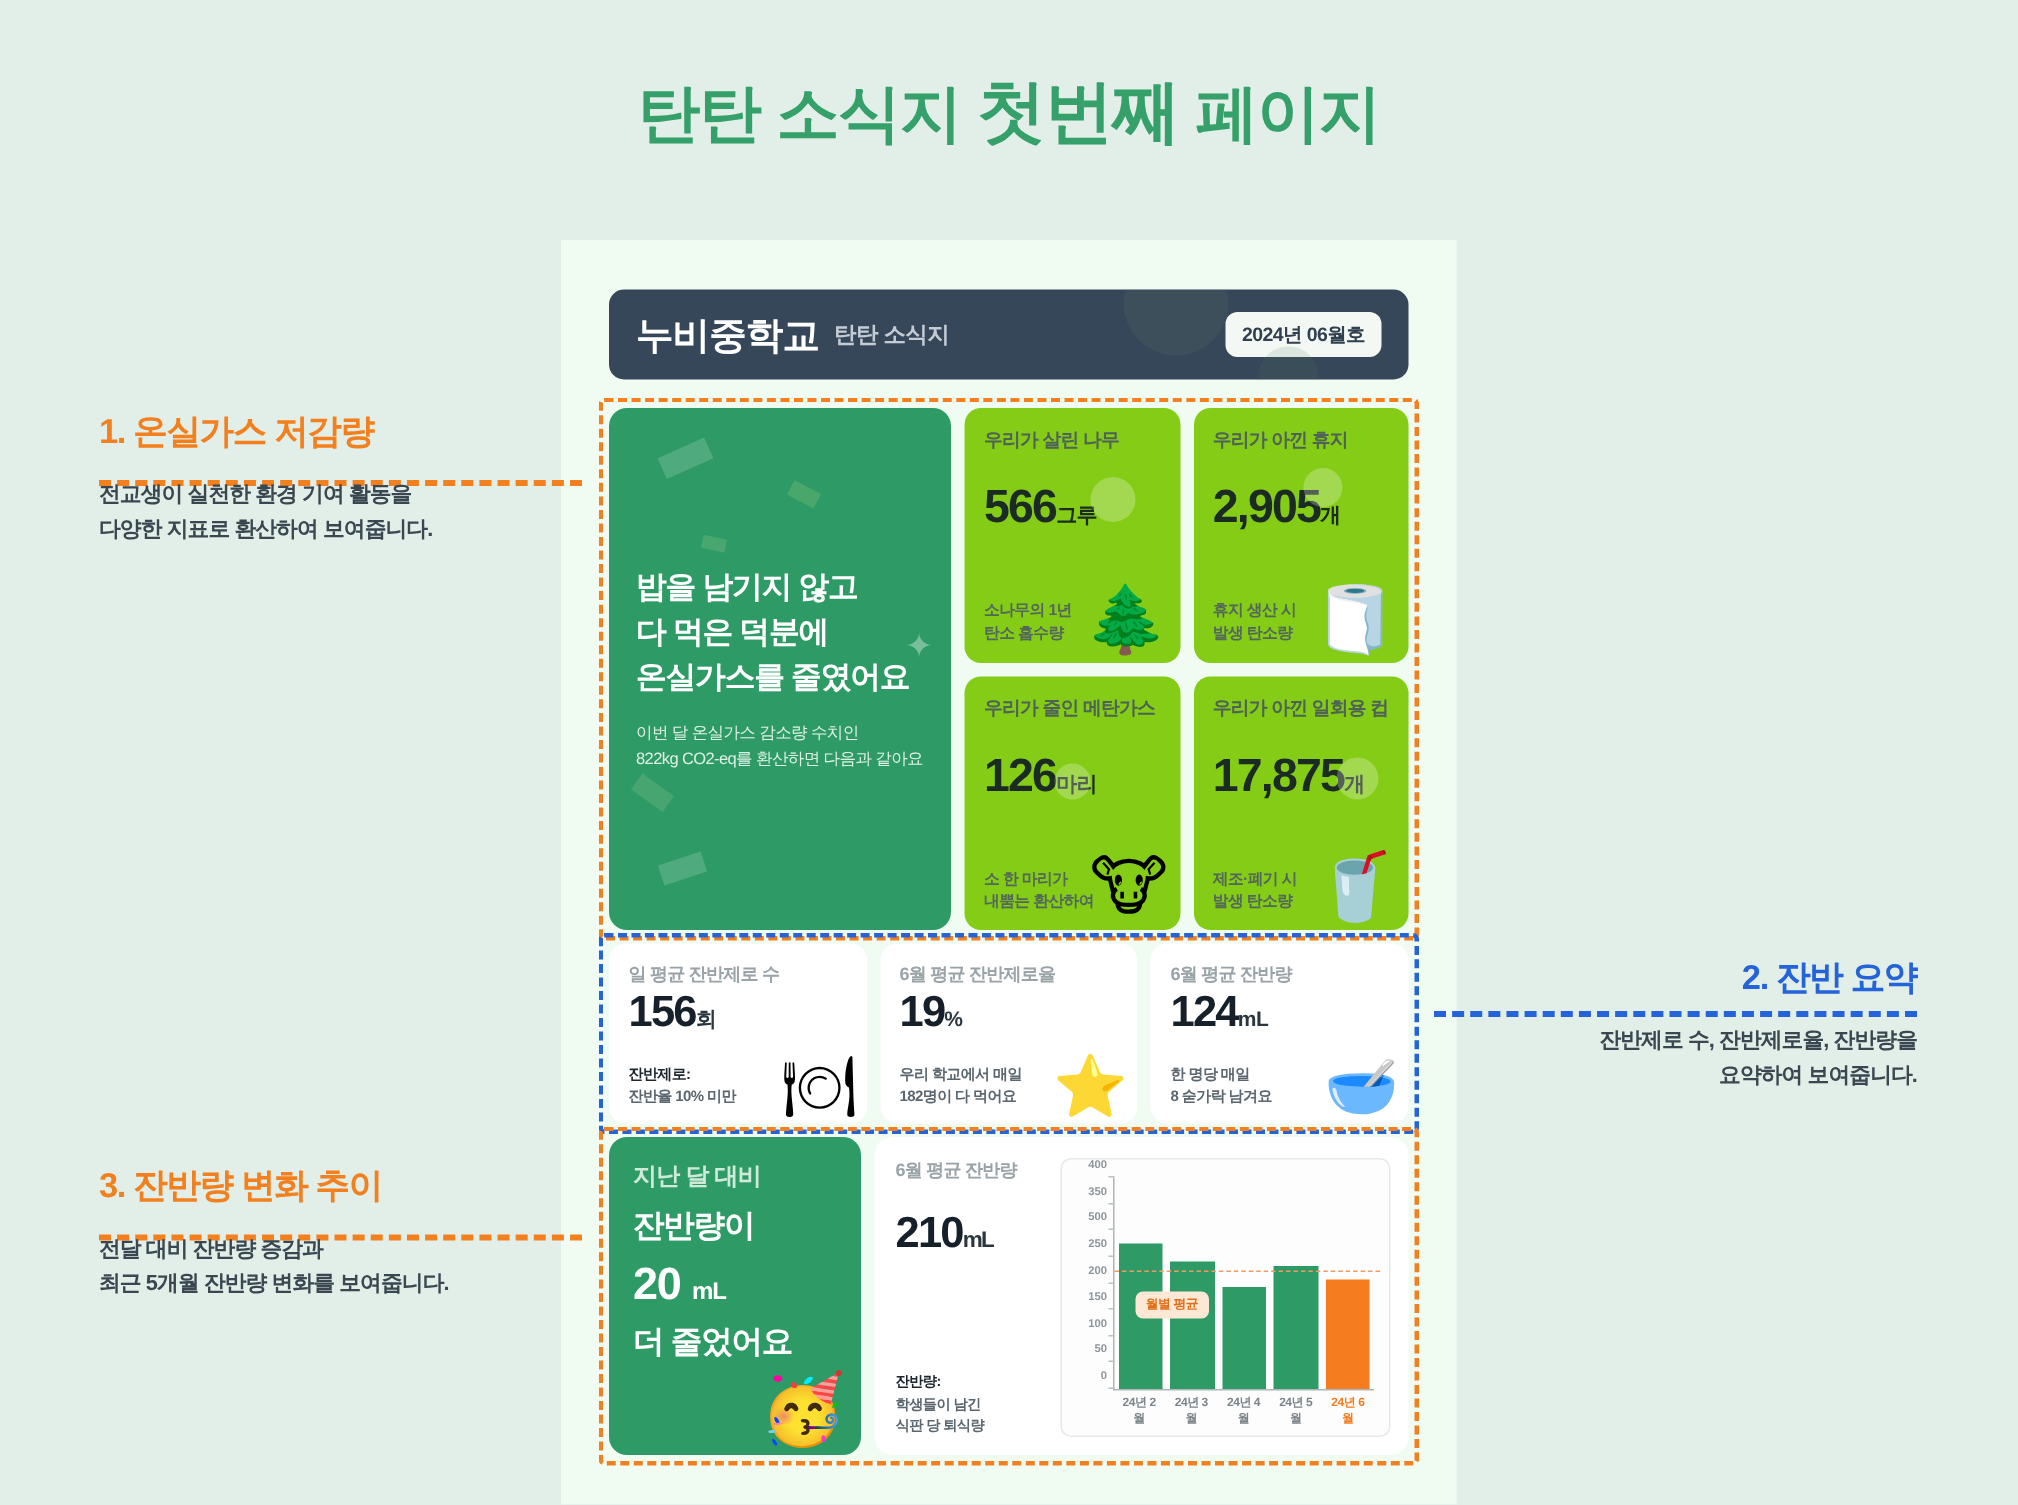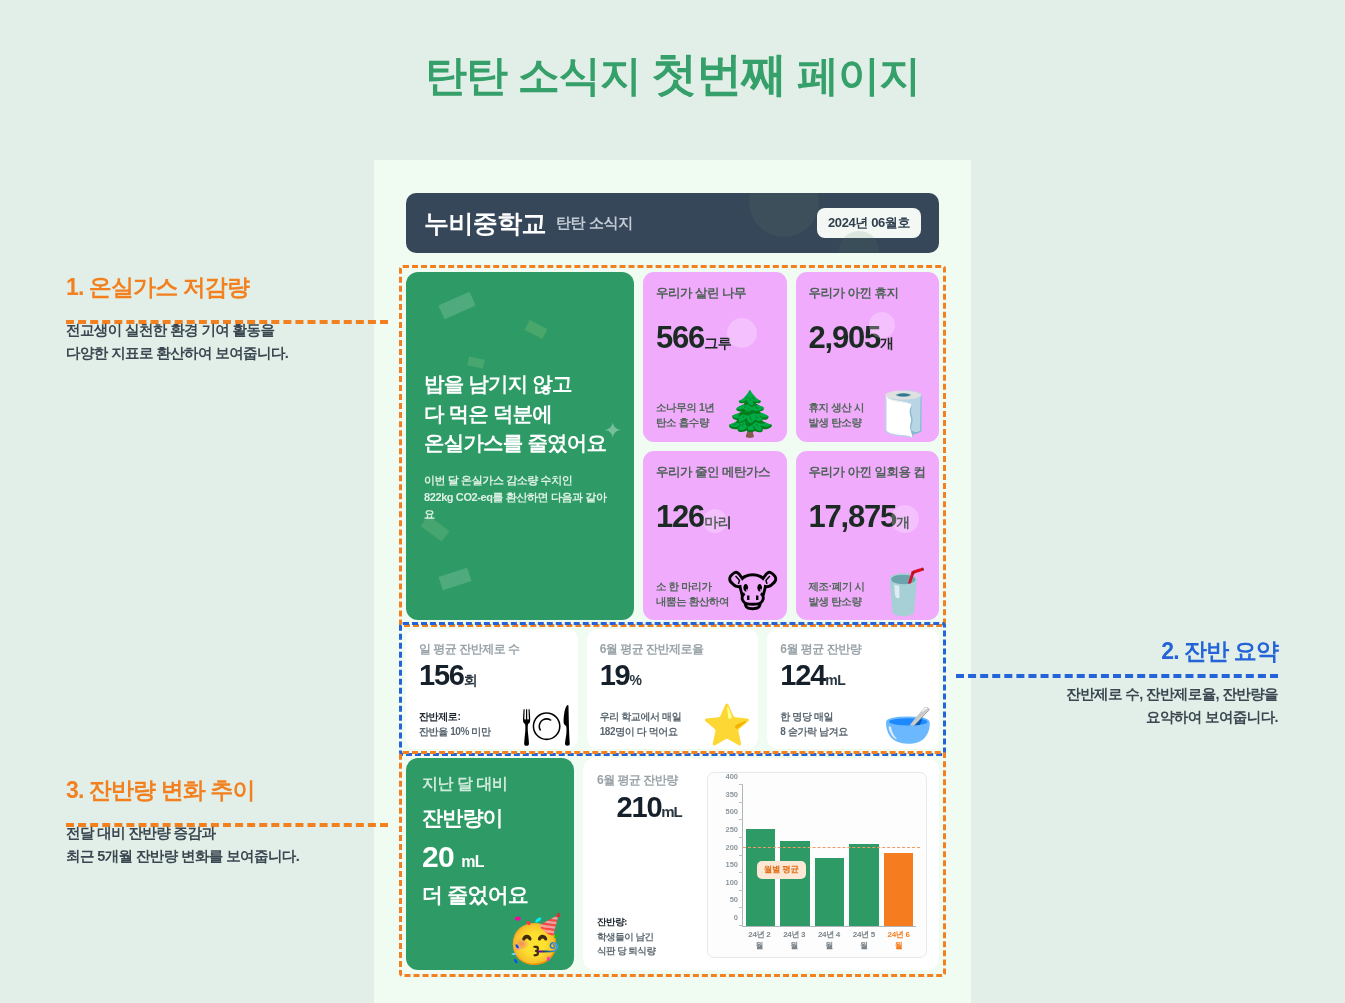--- a/index.html
+++ b/index.html
@@ -59,33 +59,33 @@
     background: #2e9b66; border-radius: 12px;
     position: relative; overflow: hidden;
     padding: 0 18px;
     display: flex; flex-direction: column; justify-content: center;
   }
   .hero h2 {
     color: #ffffff; font-size: 20.5px; font-weight: 800;
     line-height: 1.45; letter-spacing: -.8px; position: relative; z-index: 2;
   }
   .hero .desc {
-    margin-top: 14px; color: #dff1e6; font-size: 11px; font-weight: 700;
+    margin-top: 14px; color: #dff1e6; font-size: 11px; font-weight: 400;
     line-height: 1.55; letter-spacing: -.4px; position: relative; z-index: 2;
   }
   .confetti { position: absolute; opacity: .16; background: #ffffff; }
   .spark { position: absolute; color: #ffffff; opacity: .35; z-index: 1; }
 
   .cards-grid {
     width: 296px; height: 348px;
     display: grid; grid-template-columns: 1fr 1fr; grid-template-rows: 1fr 1fr;
     gap: 9px;
   }
   .stat-card {
-    background: #f0abfc; border-radius: 11px;
+    background: #84cc16; border-radius: 11px;
     position: relative; overflow: hidden;
     padding: 13px 13px 11px 13px;
     display: flex; flex-direction: column;
   }
   .stat-card .label {
     color: #4e6257; font-size: 12.5px; font-weight: 700; letter-spacing: -.5px;
   }
   .stat-card .value {
     margin-top: 18px; color: #1b2a22; font-size: 31px; font-weight: 800; letter-spacing: -1.2px;
     white-space: nowrap;
@@ -148,24 +148,24 @@
   .trend-green .emoji {
     position: absolute; right: 10px; bottom: 8px; font-size: 46px; line-height: 1;
   }
 
   .trend-white {
     flex: 1; background: #ffffff; border-radius: 12px;
     display: flex; padding: 14px 12px 12px 14px; position: relative;
   }
   .trend-left { width: 104px; display: flex; flex-direction: column; }
   .trend-left .label { color: #9aa3a8; font-size: 12px; font-weight: 700; letter-spacing: -.5px; }
-  .trend-left .value { margin-top: 2px; color: #16202a; font-size: 29px; font-weight: 800; letter-spacing: -1.2px; text-align: center; }
+  .trend-left .value { margin-top: 17px; color: #16202a; font-size: 29px; font-weight: 800; letter-spacing: -1.2px; }
   .trend-left .value .unit { font-size: 15px; font-weight: 700; color: #2b3740; }
   .trend-left .foot {
-    margin-top: auto; font-size: 9.5px; font-weight: 600; color: #5b6770; line-height: 1.5; letter-spacing: -.4px; font-family: Liberation Serif, serif;
+    margin-top: auto; font-size: 9.5px; font-weight: 600; color: #5b6770; line-height: 1.5; letter-spacing: -.4px;
   }
   .trend-left .foot b { color: #1d262e; font-weight: 800; }
 
   
   .chart-box {
     flex: 1; margin-left: 6px; background: #fdfdfd;
     border: 1px solid #e6e9ea; border-radius: 7px;
     position: relative;
   }
   .yaxis-label {

